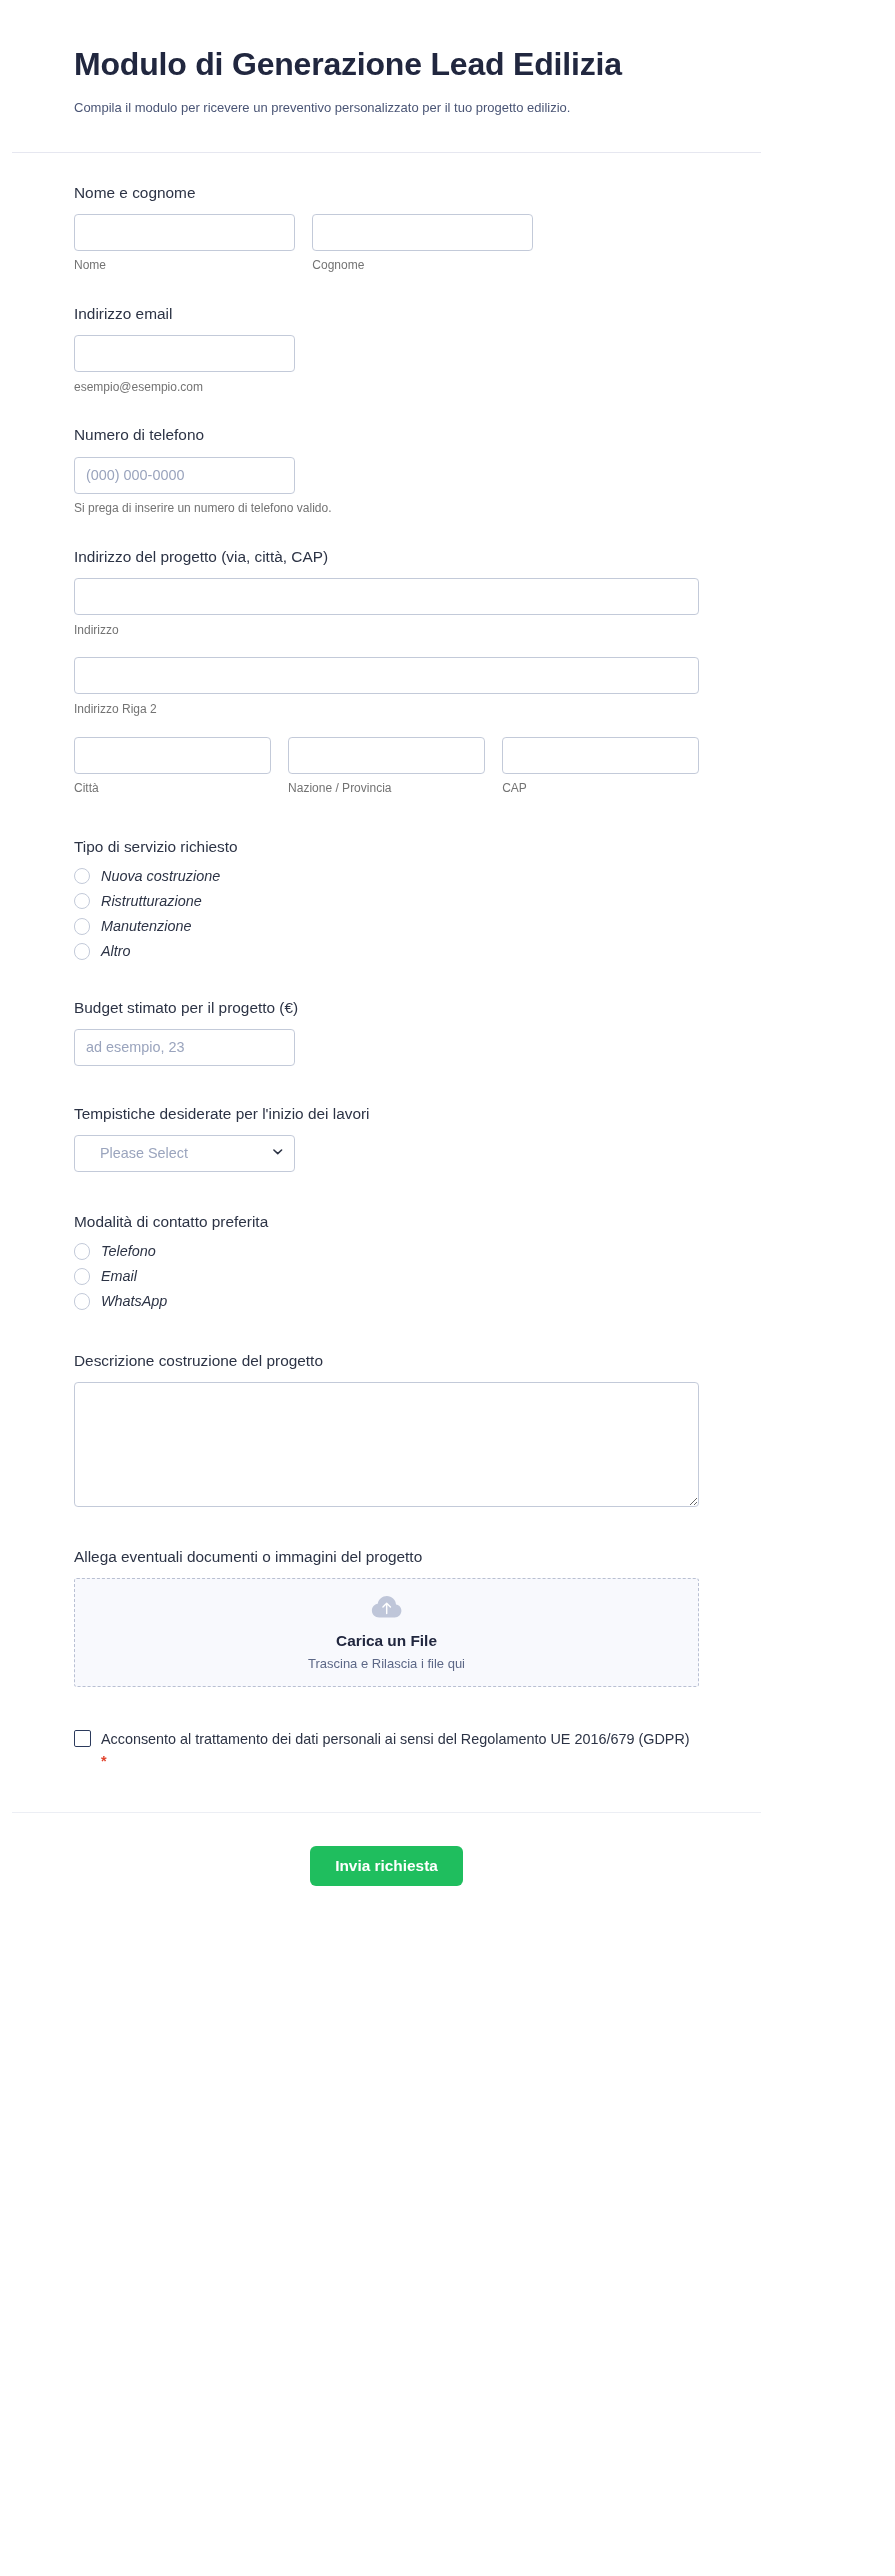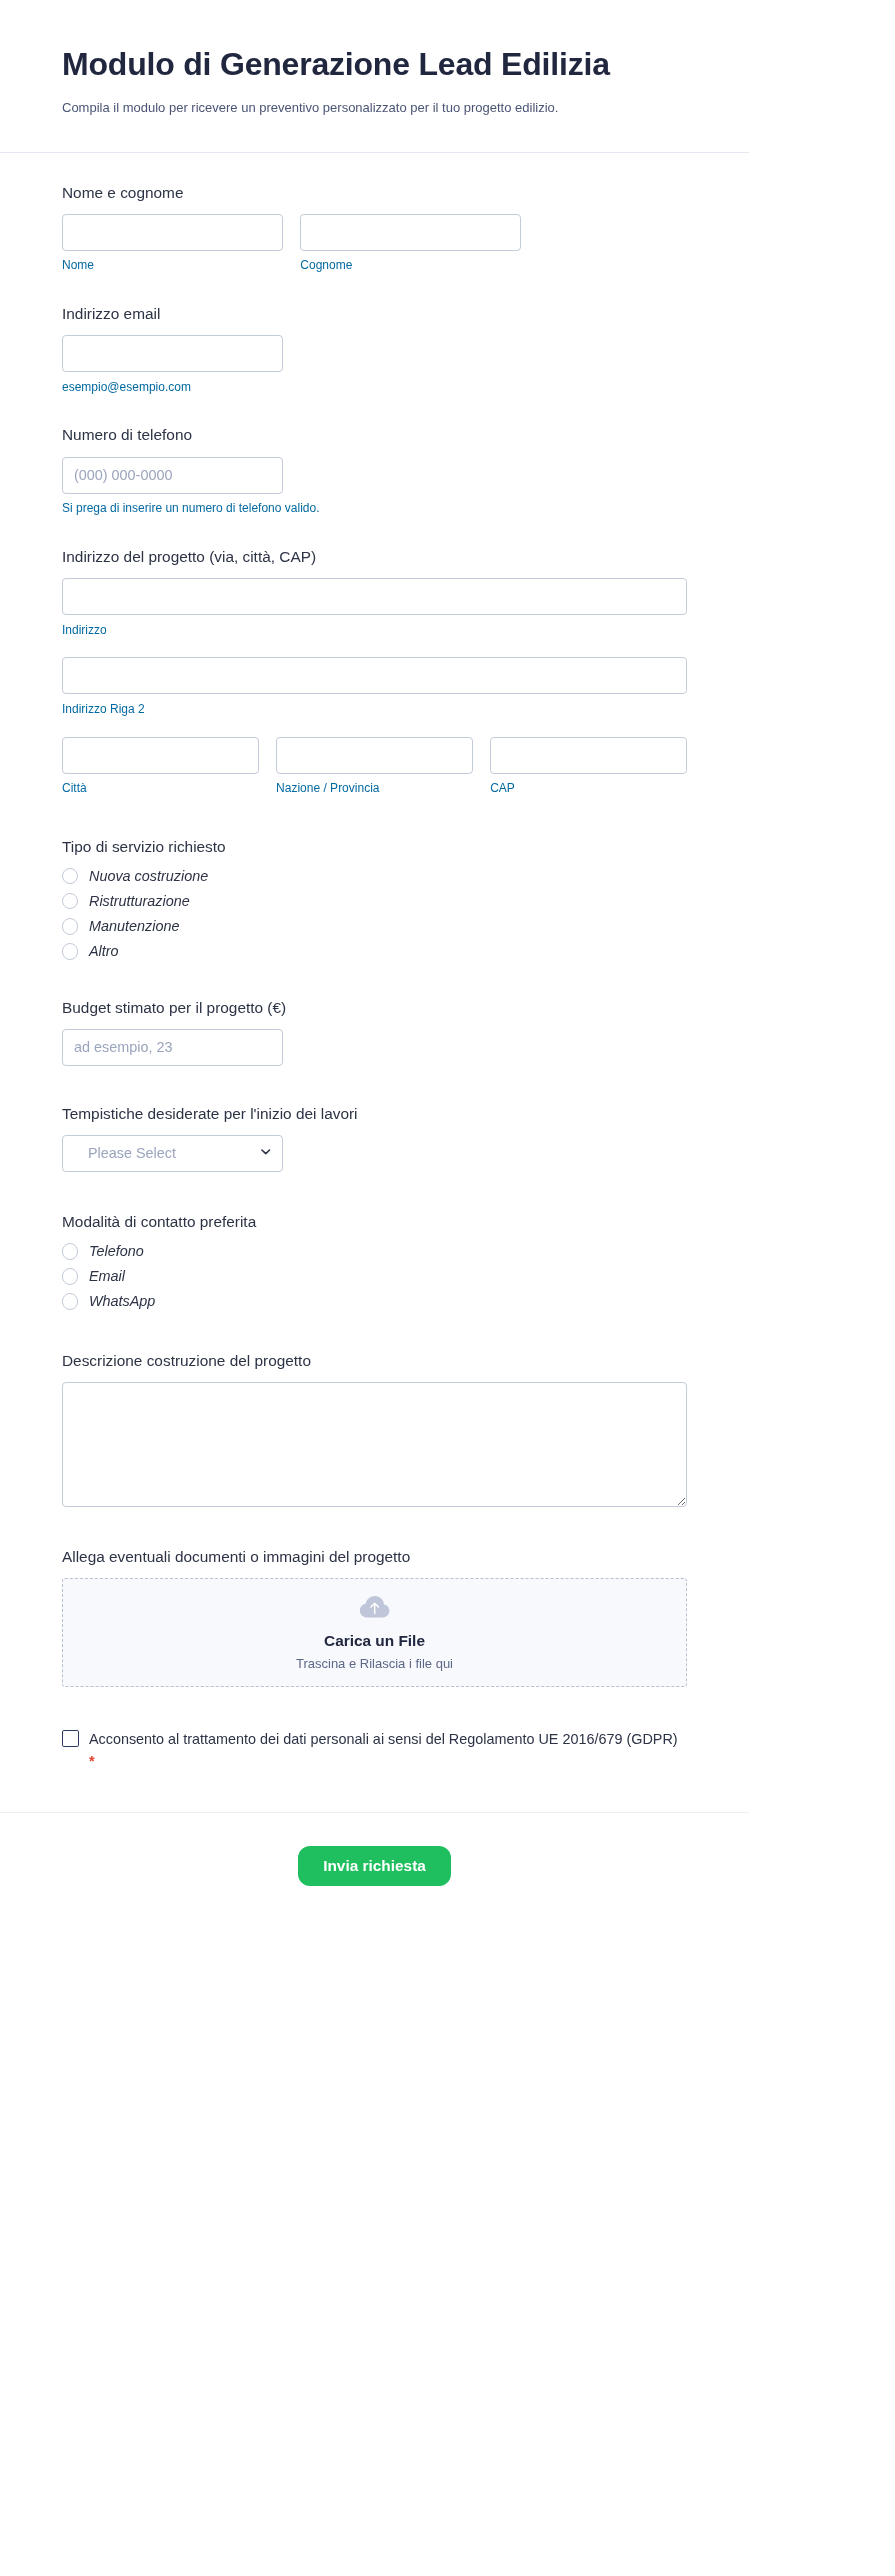--- a/index.html
+++ b/index.html
@@ -7,20 +7,21 @@
     width: 895px;
     background: #ffffff;
     font-family: "Liberation Sans", sans-serif;
   }
   .page {
     position: relative;
     width: 749px;
     min-height: 2576px;
     background: #ffffff;
     overflow: hidden;
+    margin-left: 12px;
   }
 
   
   .header { padding: 44px 62px 0 62px; }
   .form-title {
     font-size: 32px;
     font-weight: bold;
     color: #21273f;
     letter-spacing: -0.2px;
     line-height: 1.25;
@@ -61,21 +62,21 @@
     font-family: "Liberation Sans", sans-serif;
     font-size: 14.4px;
     color: #2c3345;
     padding: 0 10.6px;
     outline: none;
   }
   .ctrl::placeholder { color: #9aa4bd; }
   .sub-label {
     margin-top: 7.7px;
     font-size: 12px;
-    color: #0369a1;
+    color: #737373;
     line-height: 1.3;
   }
 
   .row { display: flex; gap: 17.3px; }
   .col { flex: 1 1 0; min-width: 0; }
   .col-half { width: 221px; flex: 0 0 221px; }
 
   .w-narrow { width: 221px; padding-left: 11px; }
   .w-third  { width: 100%; }
 
@@ -187,21 +188,21 @@
   }
   .footer {
     display: flex;
     justify-content: center;
     padding: 33px 0 0 0;
   }
   .submit-btn {
     background: #1fbe5e;
     color: #ffffff;
     border: none;
-    border-radius: 12px;
+    border-radius: 6px;
     font-family: "Liberation Sans", sans-serif;
     font-size: 15.4px;
     font-weight: bold;
     padding: 0 25px;
     height: 40px;
     min-width: 127px;
     cursor: pointer;
   }
 </style>
 </head>

